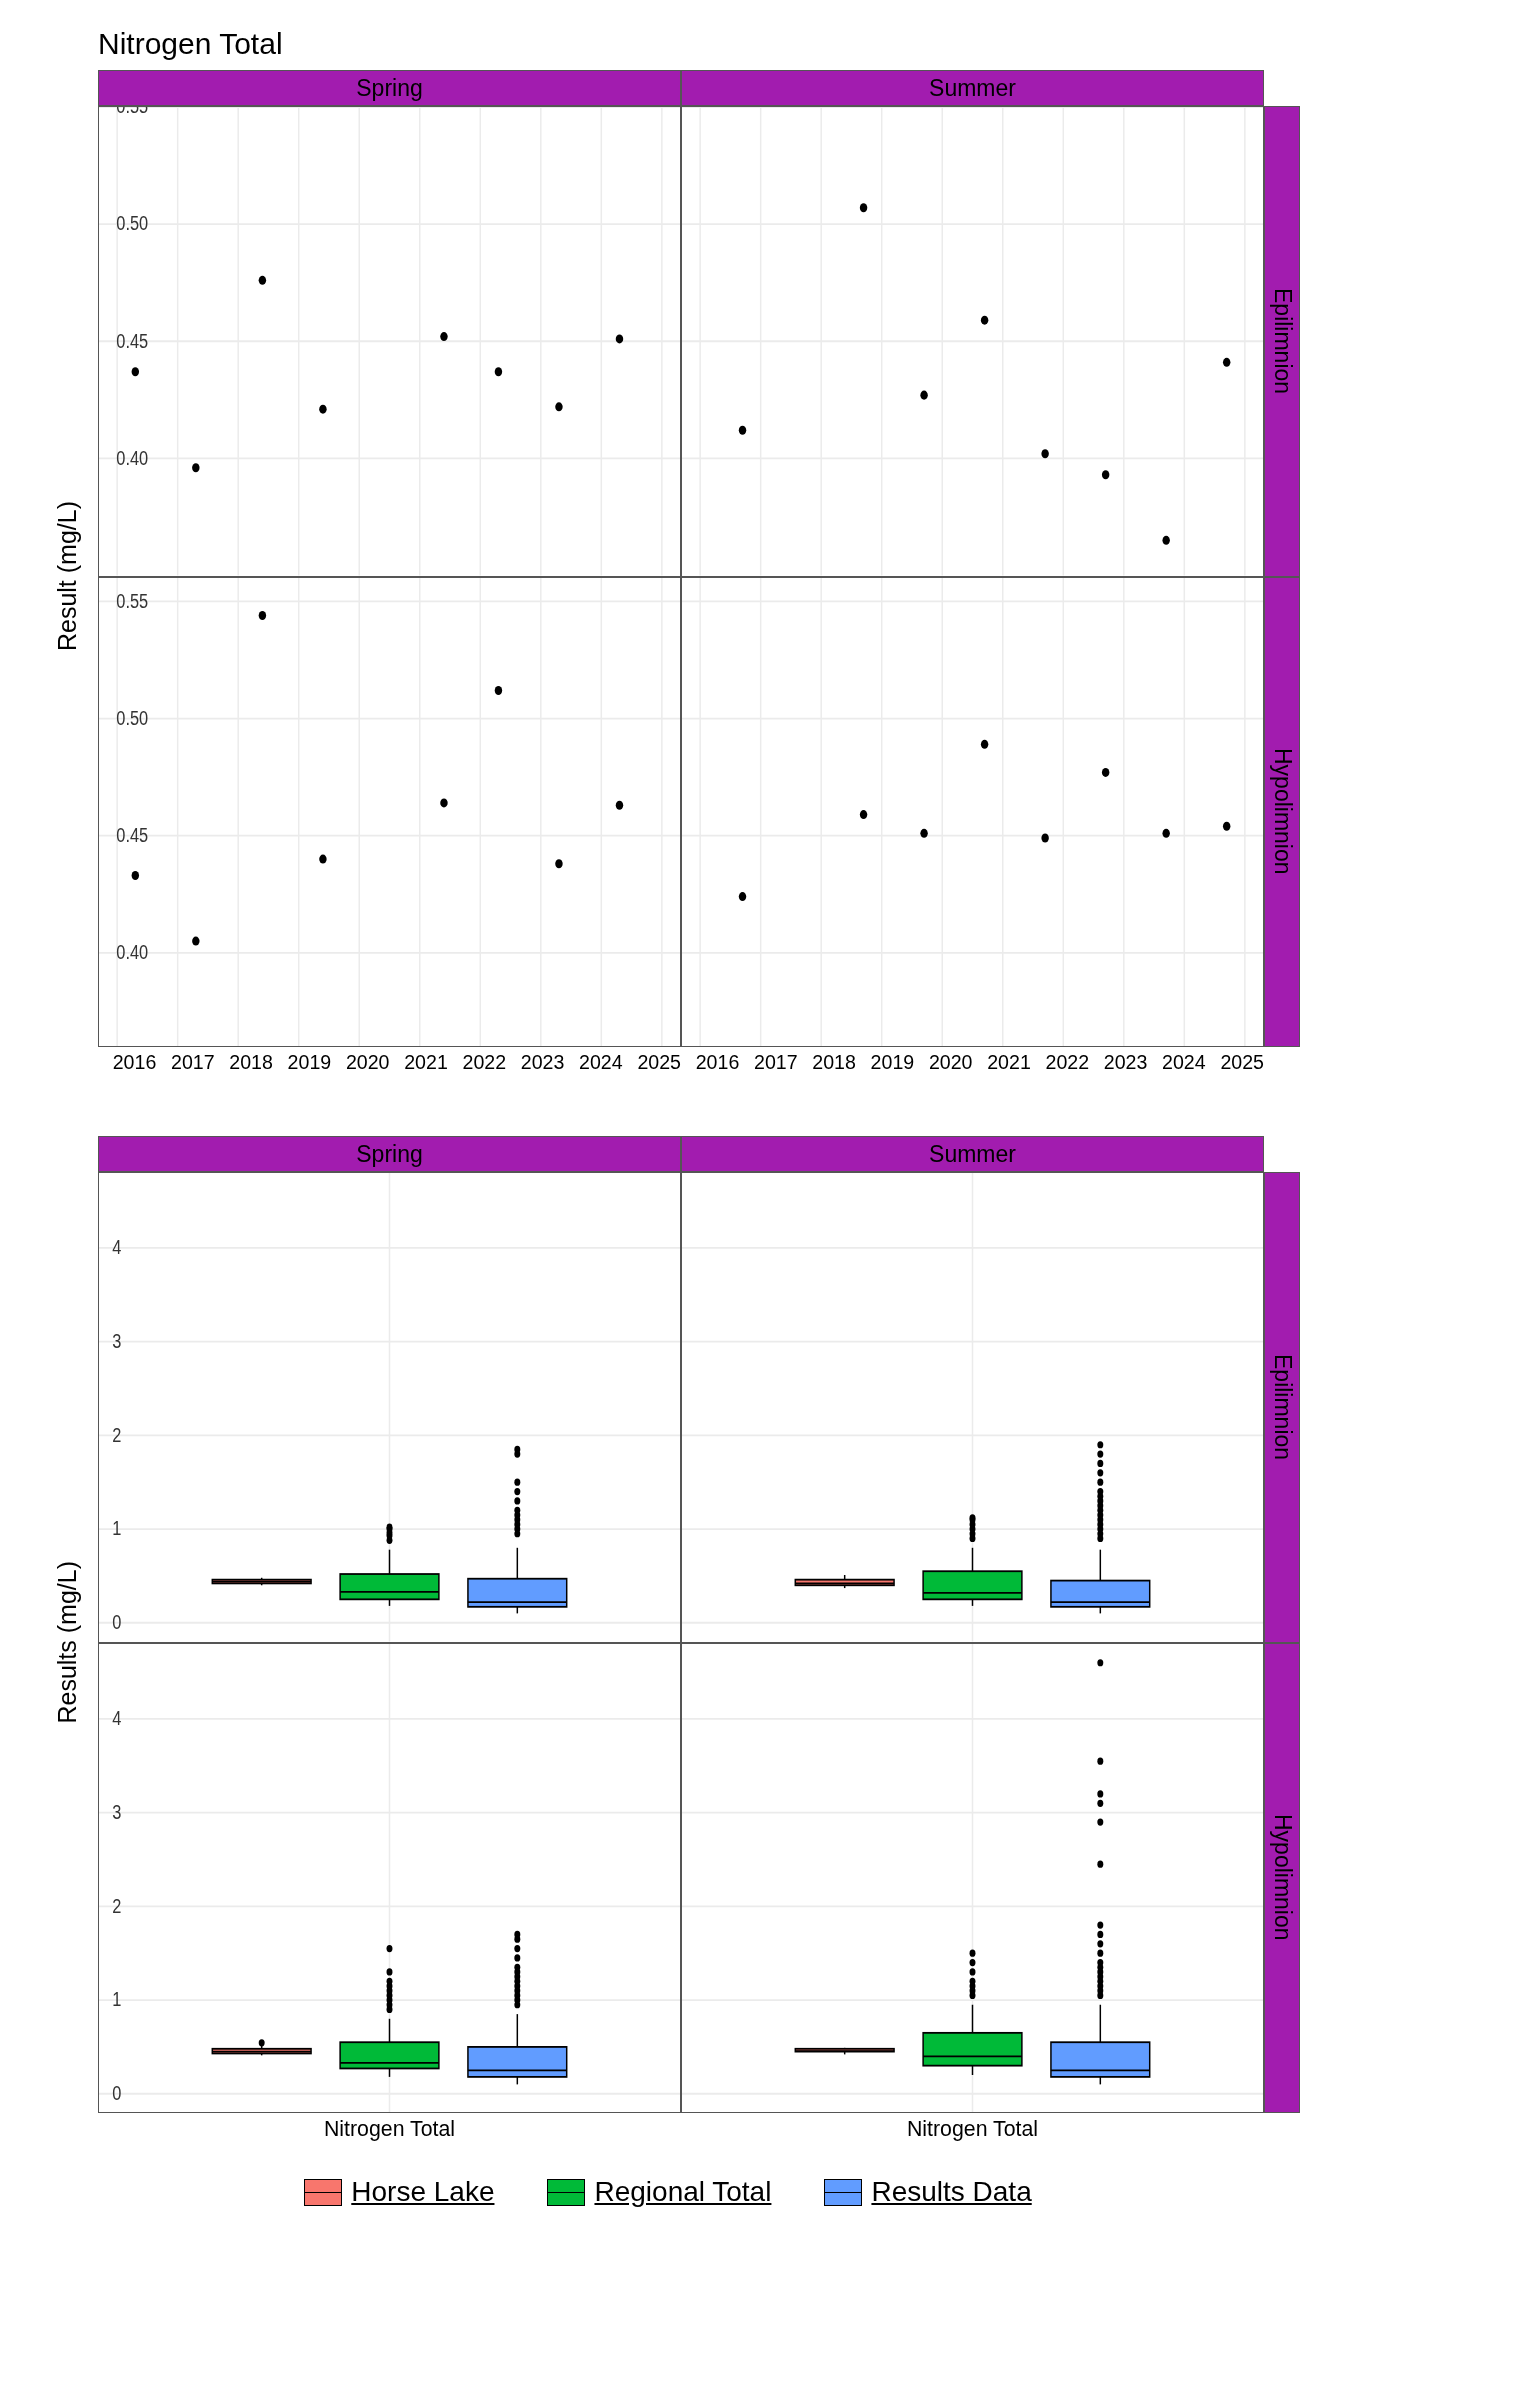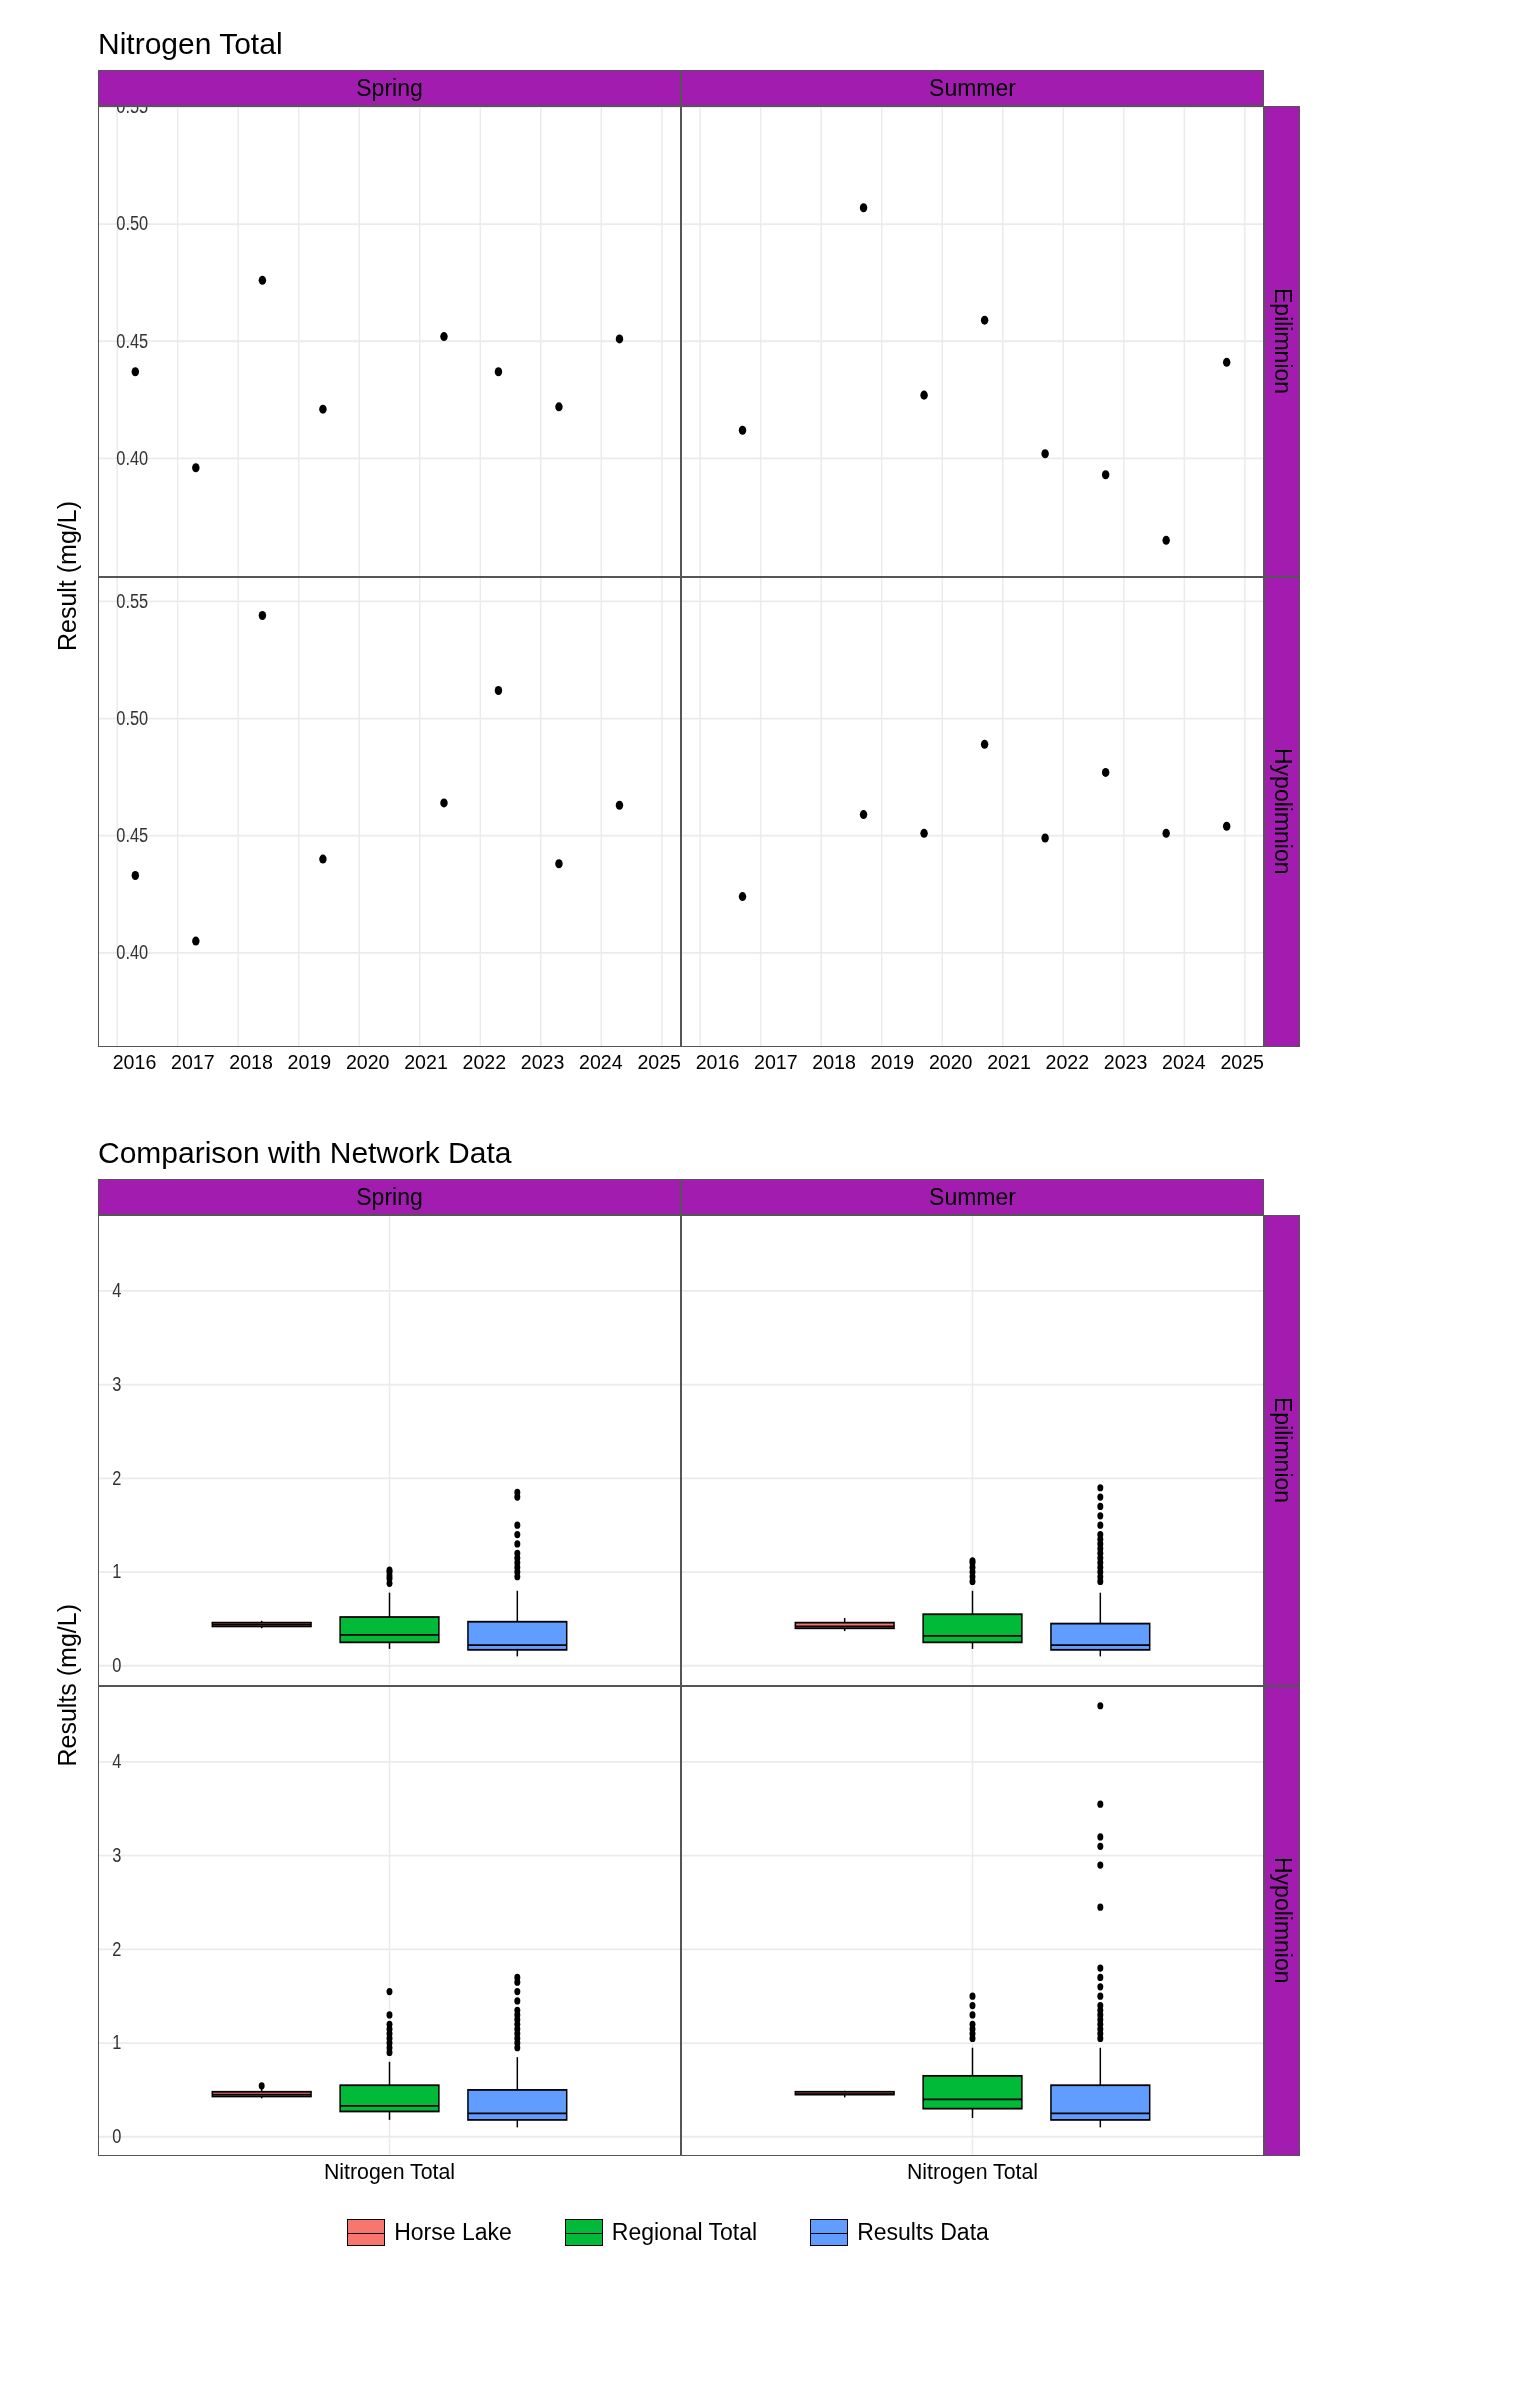--- a/index.html
+++ b/index.html
@@ -13,21 +13,21 @@
   .panel{border:0.9px solid #555;position:relative;background:#fff;overflow:hidden;}
   .panel svg{position:absolute;inset:0;width:100%;height:100%;}
   .xaxis{display:flex;justify-content:space-around;align-items:flex-start;font-size:19.6px;padding-top:3.6px;}
   .xaxis span{flex:1;text-align:right;}
   .grid line{stroke:#ebebeb;stroke-width:2;}
   .ytick text{font-size:22px;fill:#333;text-anchor:end;}
   circle.pt{fill:#000;}
   
   .box rect{stroke:#000;stroke-width:2;}
   .box line{stroke:#000;stroke-width:2;}
-  .legend{display:flex;justify-content:center;gap:53px;margin-top:27px;font-size:23px;}
+  .legend{display:flex;justify-content:center;gap:53px;margin-top:27px;font-size:28px;text-decoration:underline;}
   .legend .key{display:flex;align-items:center;gap:9px;}
   .legend .sw{width:36px;height:25px;border:1.3px solid #000;position:relative;}
   .legend .sw::after{content:"";position:absolute;left:0;right:0;top:50%;border-top:1.8px solid #000;}
   .xcat{display:flex;justify-content:center;font-size:21.3px;padding-top:3.6px;}
 </style>
 </head>
 <body>
 
 <div class="page">
 
@@ -193,21 +193,20 @@
         <span>2021</span>
         <span>2022</span>
         <span>2023</span>
         <span>2024</span>
         <span>2025</span>
       </div>
     <div></div>
   </div>
 
   <div style="height:53px;"></div>
-  <div class="chart-title">Comparison with Network Data</div>
 
   <div class="facet-grid" id="box-grid" style="height:1013px;">
     <div></div>
     <div class="strip">Spring</div>
     <div class="strip">Summer</div>
     <div></div>
 
     <div class="yaxis-title" style="grid-row:2/4;">
         <span>Results (mg/L)</span>
       </div>

